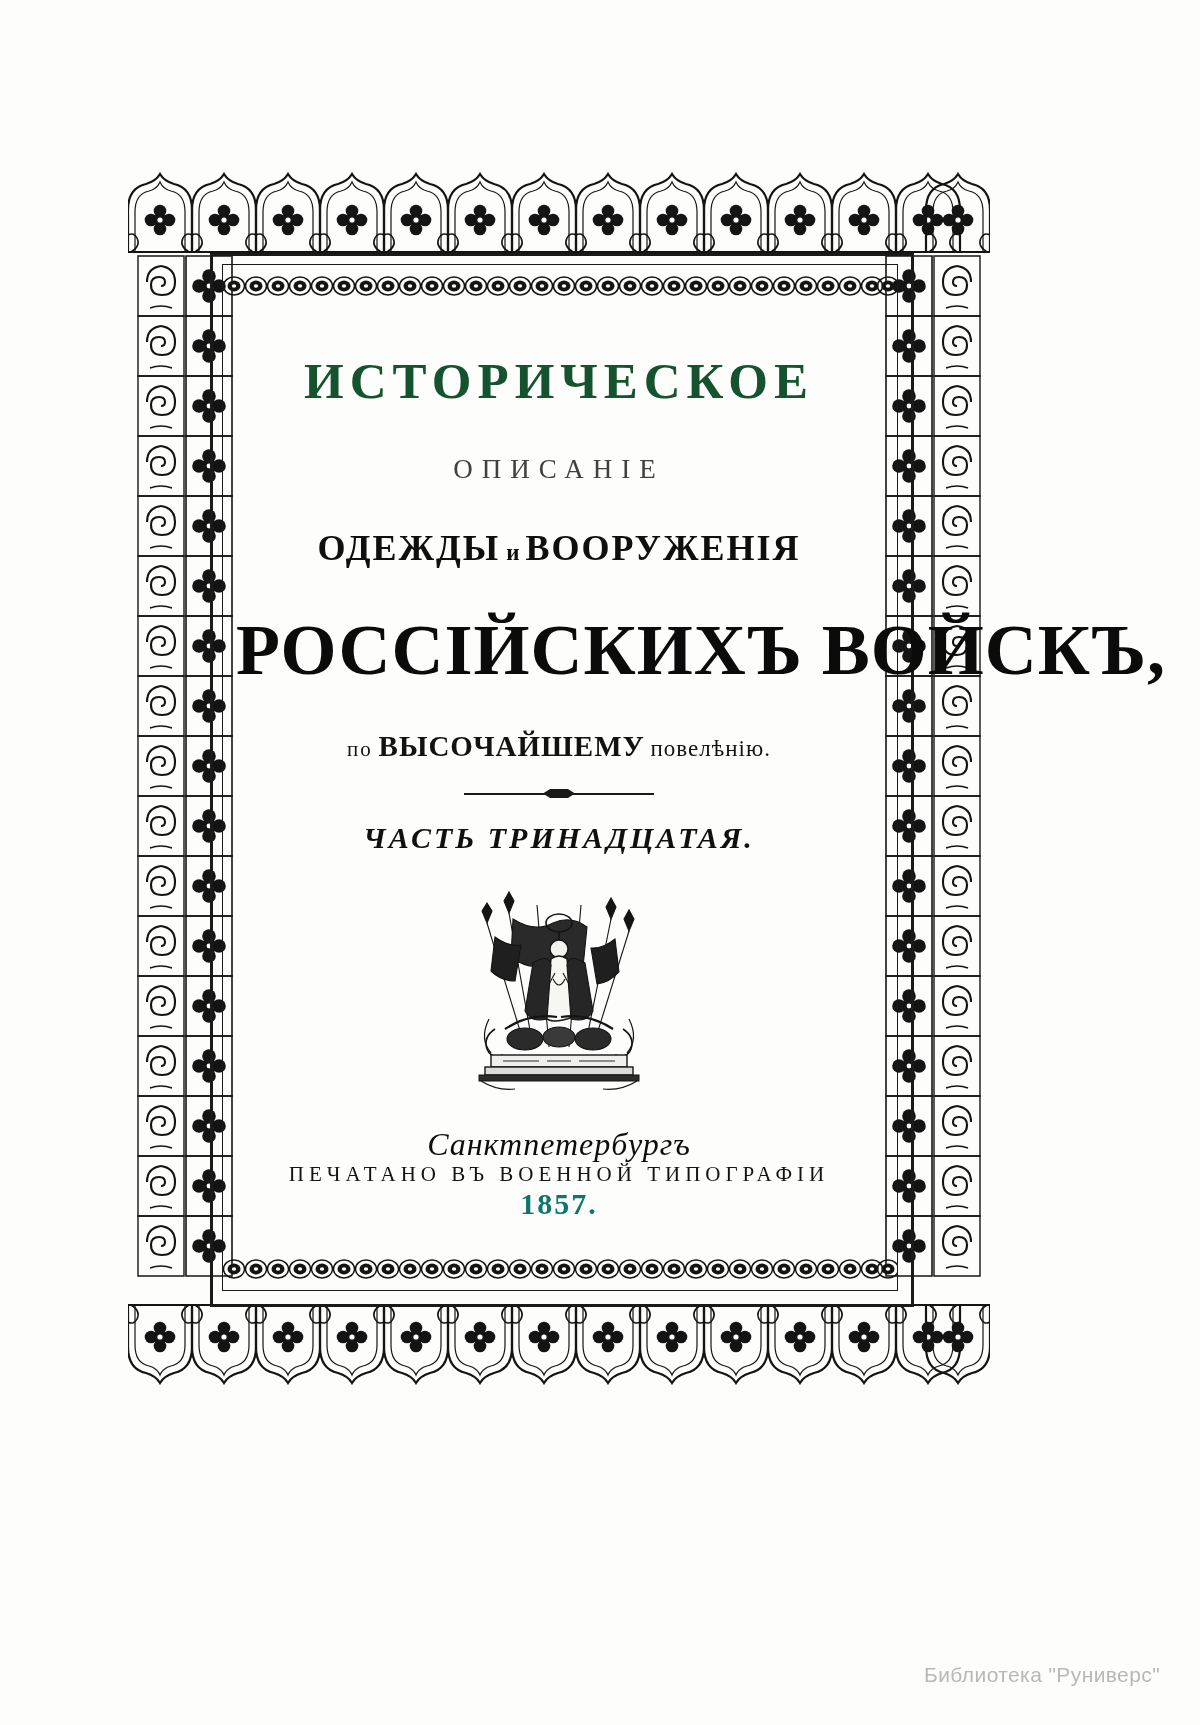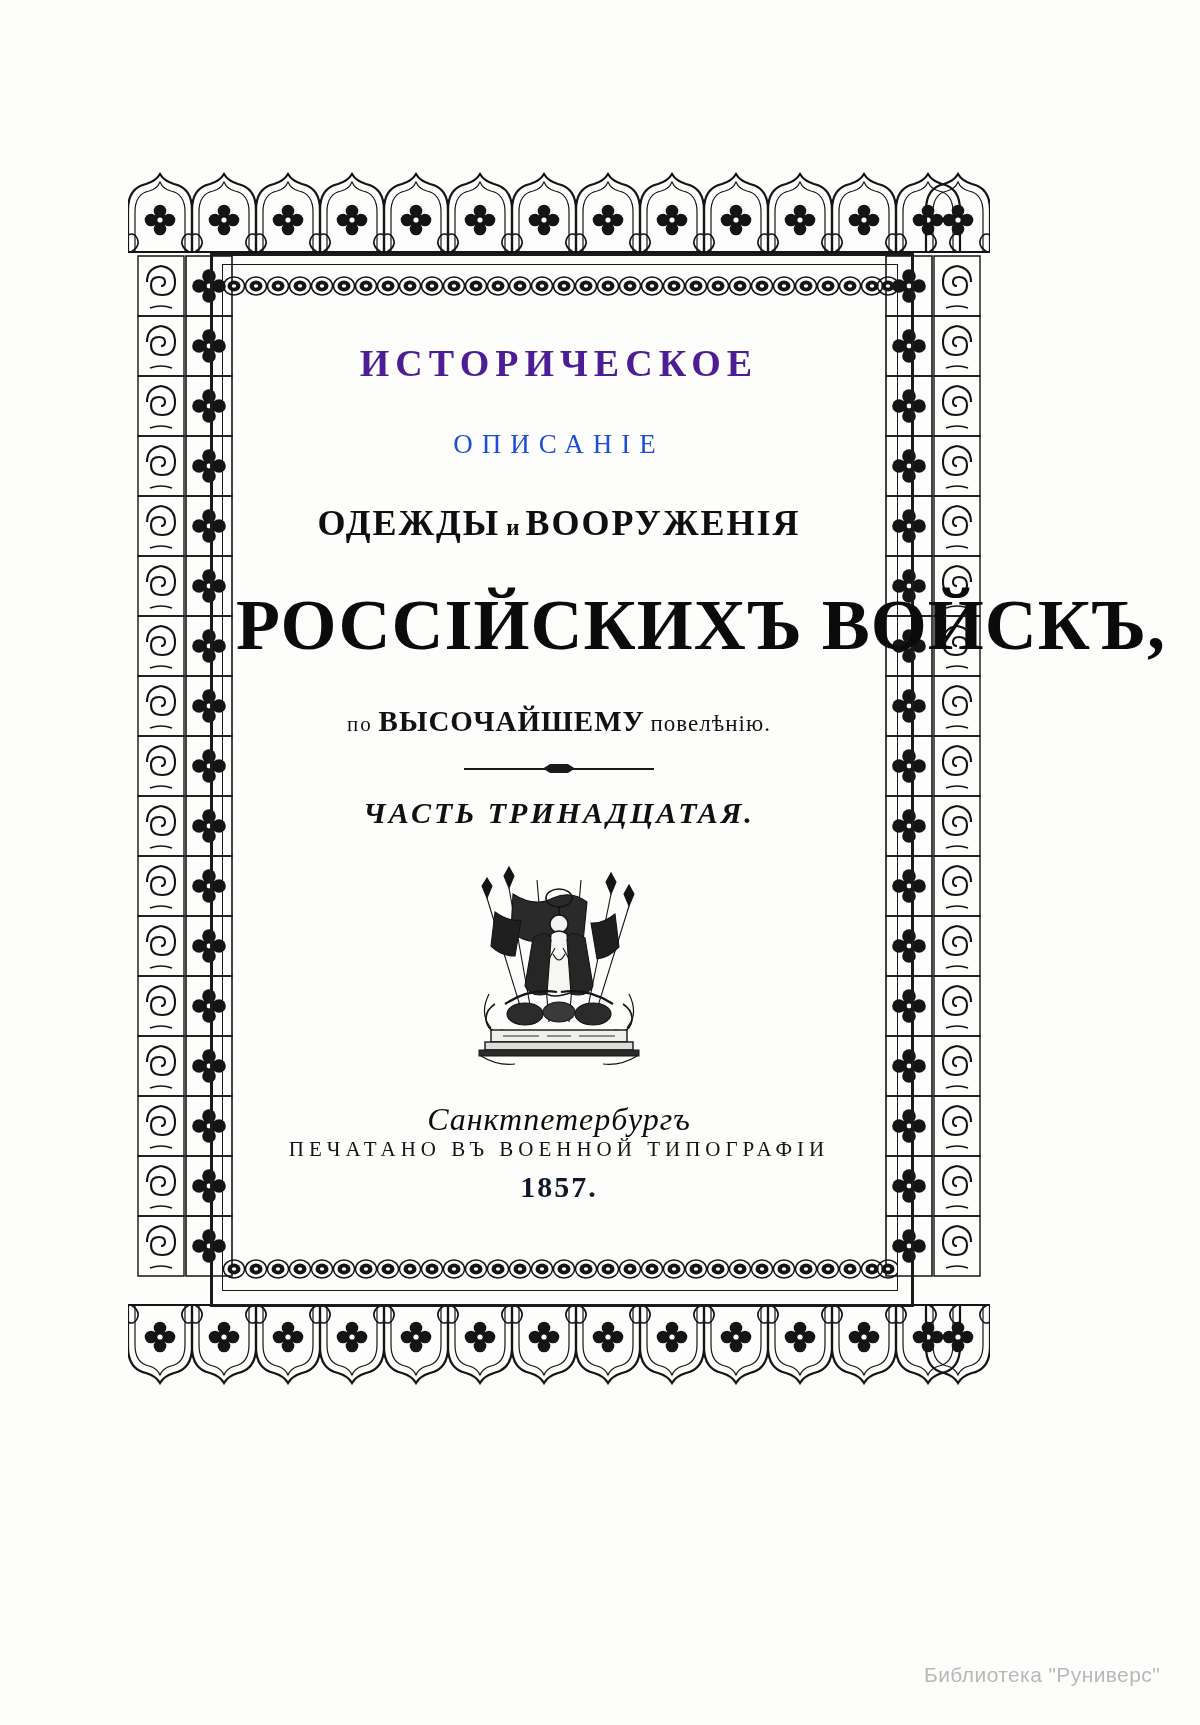--- a/index.html
+++ b/index.html
@@ -66,32 +66,32 @@
     position: absolute;
     left: 236px;
     top: 300px;
     width: 646px;
     text-align: center;
   }
 
   .line-hist {
     font-family: "Liberation Serif", serif;
     font-weight: bold;
-    font-size: 38px;
+    font-size: 51px;
     letter-spacing: 6px;
-    margin-top: 41px;
-    color: #4c1d95;
+    margin-top: 52px;
+    color: #14532d;
     white-space: nowrap;
   }
   .line-opis {
     font-family: "Liberation Serif", serif;
     font-size: 27px;
     letter-spacing: 9px;
     margin-top: 44px;
-    color: #1d4ed8;
+    color: #404040;
   }
   .line-odezhdy {
     font-family: "Liberation Serif", serif;
     font-weight: bold;
     font-size: 36px;
     letter-spacing: 2px;
     margin-top: 42px;
     color: #0f0f0f;
     white-space: nowrap;
   }
@@ -199,22 +199,21 @@
     font-size: 21px;
     letter-spacing: 5px;
     color: #141414;
     white-space: nowrap;
   }
   .year {
     font-family: "Liberation Serif", serif;
     font-weight: bold;
     font-size: 30px;
     letter-spacing: 2px;
-    margin-top: 8px;
-    color: #0f172a;
+    color: #0f766e;
   }
 
   
   .footer-watermark {
     position: absolute;
     right: 40px;
     bottom: 38px;
     font-family: "Liberation Sans", sans-serif;
     font-size: 21px;
     color: #b8b8b8;

